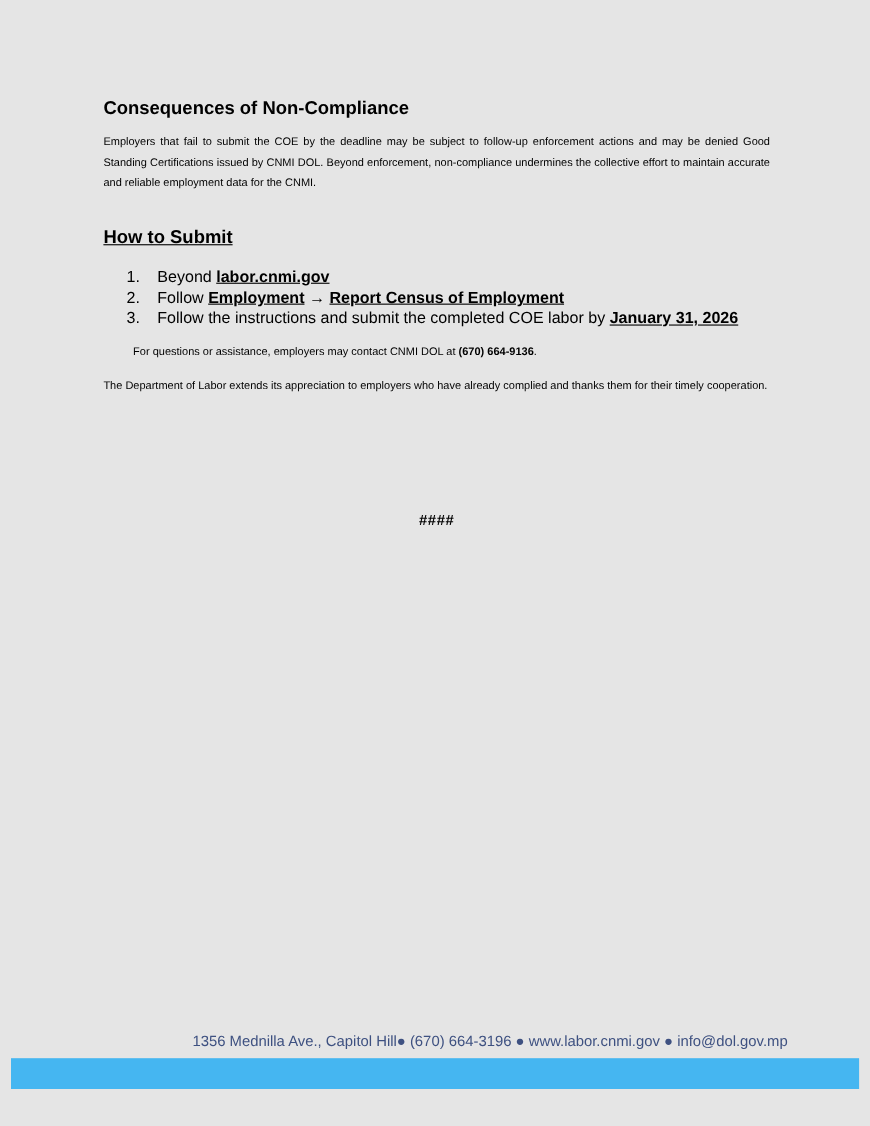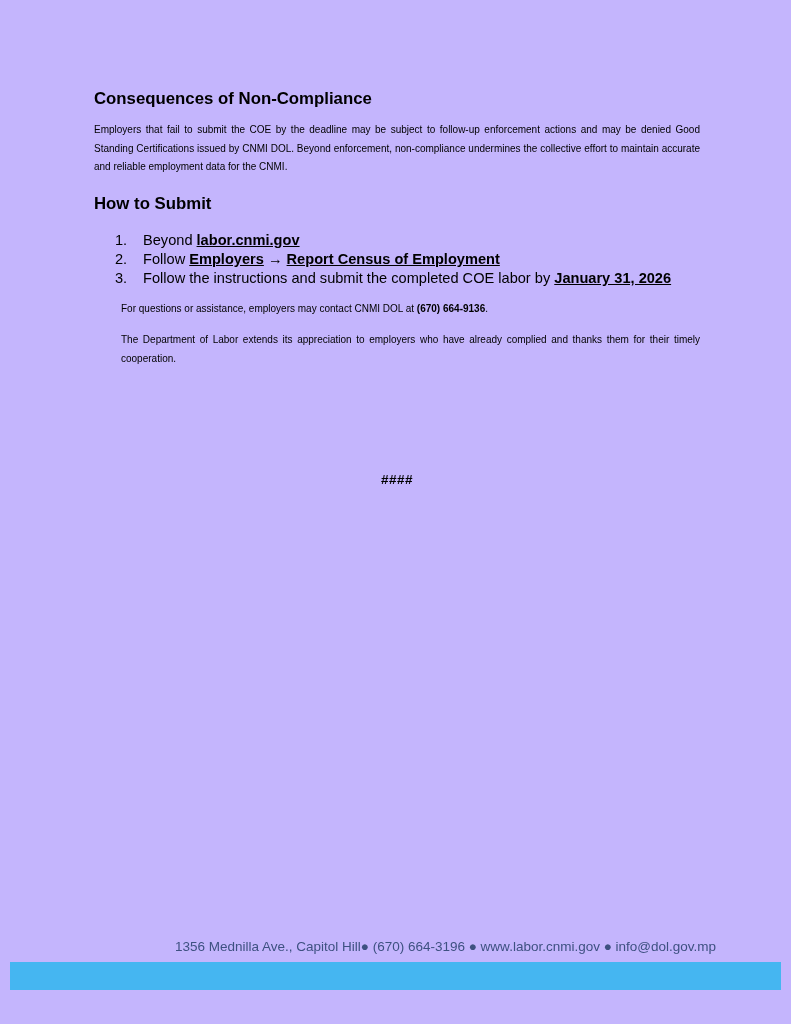--- a/index.html
+++ b/index.html
@@ -4,21 +4,21 @@
 <style>
   html, body {
     margin: 0;
     padding: 0;
     background: #ffffff;
   }
   .page {
     position: relative;
     width: 791px;
     height: 1024px;
-    background: #c4b5fd;
+    background: #e5e5e5;
     font-family: "Liberation Sans", sans-serif;
     color: #000000;
     overflow: hidden;
   }
   .content {
     position: absolute;
     left: 94px;
     top: 88px;
     width: 606px;
   }
@@ -31,21 +31,22 @@
   }
   p.body-para {
     margin: 11px 0 0 0;
     font-size: 10px;
     line-height: 18.6px;
   }
   p.justified {
     text-align: justify;
   }
   h2.heading-how {
-    margin-top: 16px;
+    margin-top: 28px;
+    text-decoration: underline;
   }
   .steps {
     margin: 16px 0 0 0;
     padding: 0;
     list-style: none;
   }
   .step {
     display: flex;
     padding-left: 21px;
     font-size: 14.6px;
@@ -59,21 +60,20 @@
   .step .txt b {
     font-weight: bold;
     text-decoration: underline;
   }
   p.contact-para {
     margin-top: 12px;
     margin-left: 27px;
   }
   p.appreciation-para {
     margin-top: 13px;
-    margin-left: 27px;
   }
   .end-mark {
     margin-top: 103px;
     text-align: center;
     font-size: 13.5px;
     font-weight: bold;
     letter-spacing: 0.5px;
   }
   .footer-text {
     position: absolute;
@@ -107,21 +107,21 @@
 
     <h2 class="section-heading heading-how">How to Submit</h2>
 
     <ol class="steps">
       <li class="step">
         <span class="num">1.</span>
         <span class="txt"><span>Beyond </span><b>labor.cnmi.gov</b><span></span><b></b></span>
       </li>
       <li class="step">
         <span class="num">2.</span>
-        <span class="txt"><span>Follow </span><b>Employers</b><span> → </span><b>Report Census of Employment</b></span>
+        <span class="txt"><span>Follow </span><b>Employment</b><span> → </span><b>Report Census of Employment</b></span>
       </li>
       <li class="step">
         <span class="num">3.</span>
         <span class="txt"><span>Follow the instructions and submit the completed COE labor by </span><b>January 31, 2026</b><span></span><b></b></span>
       </li>
     </ol>
 
     <p class="body-para contact-para"><span>For questions or assistance, employers may contact CNMI DOL at </span><b>(670) 664-9136</b><span>.</span></p>
 
     <p class="body-para justified appreciation-para">The Department of Labor extends its appreciation to employers who have already complied and thanks them for their timely cooperation.</p>

